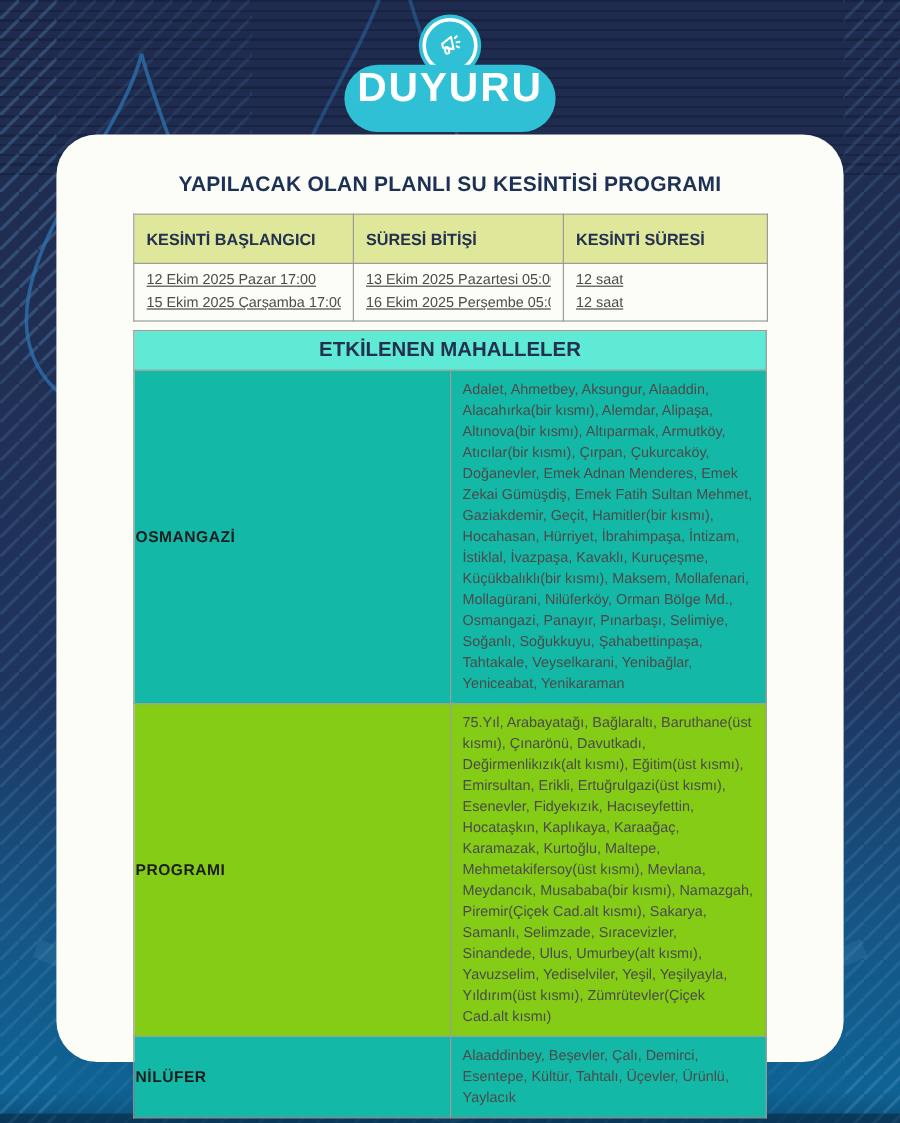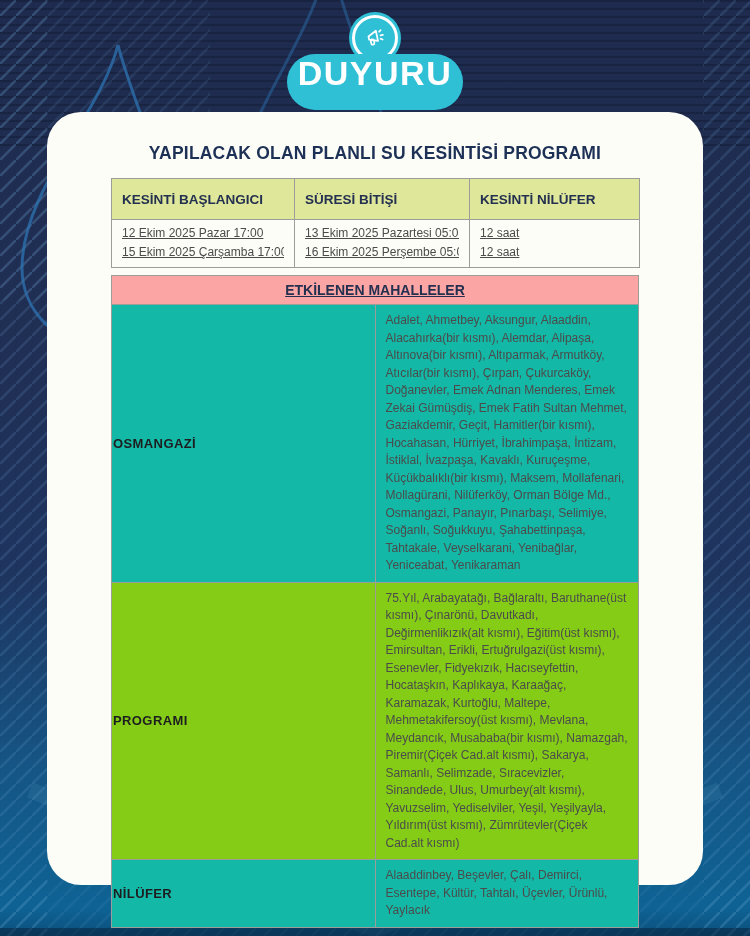--- a/index.html
+++ b/index.html
@@ -51,22 +51,22 @@
   }
   .t1 td{
     font-size:12px;color:#4b4b4b;padding:4px 10px 5px 10px;vertical-align:top;background:#fdfdf8;
   }
   .t1 td div{line-height:17px;padding:1px 0;white-space:nowrap;overflow:hidden;text-decoration:underline;}
   .c1{width:183px}.c2{width:175px}.c3{width:170px}
 
   .gap{height:7px;}
 
   .t2 .sec-header th{
-    background:#fca5a5;color:#24304f;font-size:14px;text-align:center;
-    padding:6px;height:27px;text-decoration:underline;
+    background:#5eead4;color:#24304f;font-size:17px;text-align:center;
+    padding:6px;height:27px;
   }
   .t2 .district{
     width:174px;text-align:left;vertical-align:middle;font-weight:bold;
     font-size:13px;color:#1d1d20;letter-spacing:.4px;
   }
   .t2 .hoods{
     font-size:12px;color:#4b4b4b;line-height:17.5px;padding:7px 10px;vertical-align:middle;
   }
   .t2 .odd td{background:#14b8a6;}
   .t2 .even td{background:#84cc16;}
@@ -126,21 +126,21 @@
   <table class="t1">
     <colgroup>
         <col class="c1">
         <col class="c2">
         <col class="c3">
       </colgroup>
     <tbody>
         <tr>
       <th>KESİNTİ BAŞLANGICI</th>
       <th>SÜRESİ BİTİŞİ</th>
-      <th>KESİNTİ NİLÜFER</th>
+      <th>KESİNTİ SÜRESİ</th>
     </tr>
     <tr>
       <td>
         <div>12 Ekim 2025 Pazar 17:00</div>
         <div>15 Ekim 2025 Çarşamba 17:00</div>
       </td>
       <td>
         <div>13 Ekim 2025 Pazartesi 05:00</div>
         <div>16 Ekim 2025 Perşembe 05:00</div>
       </td>

